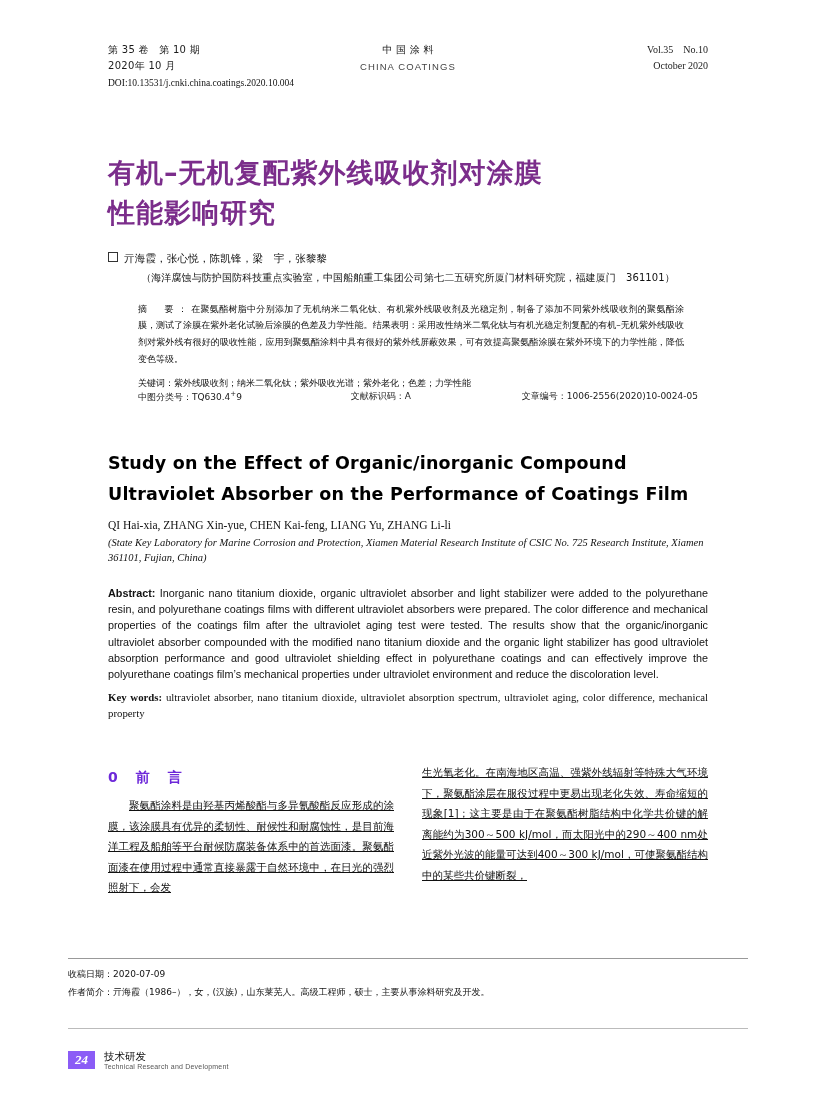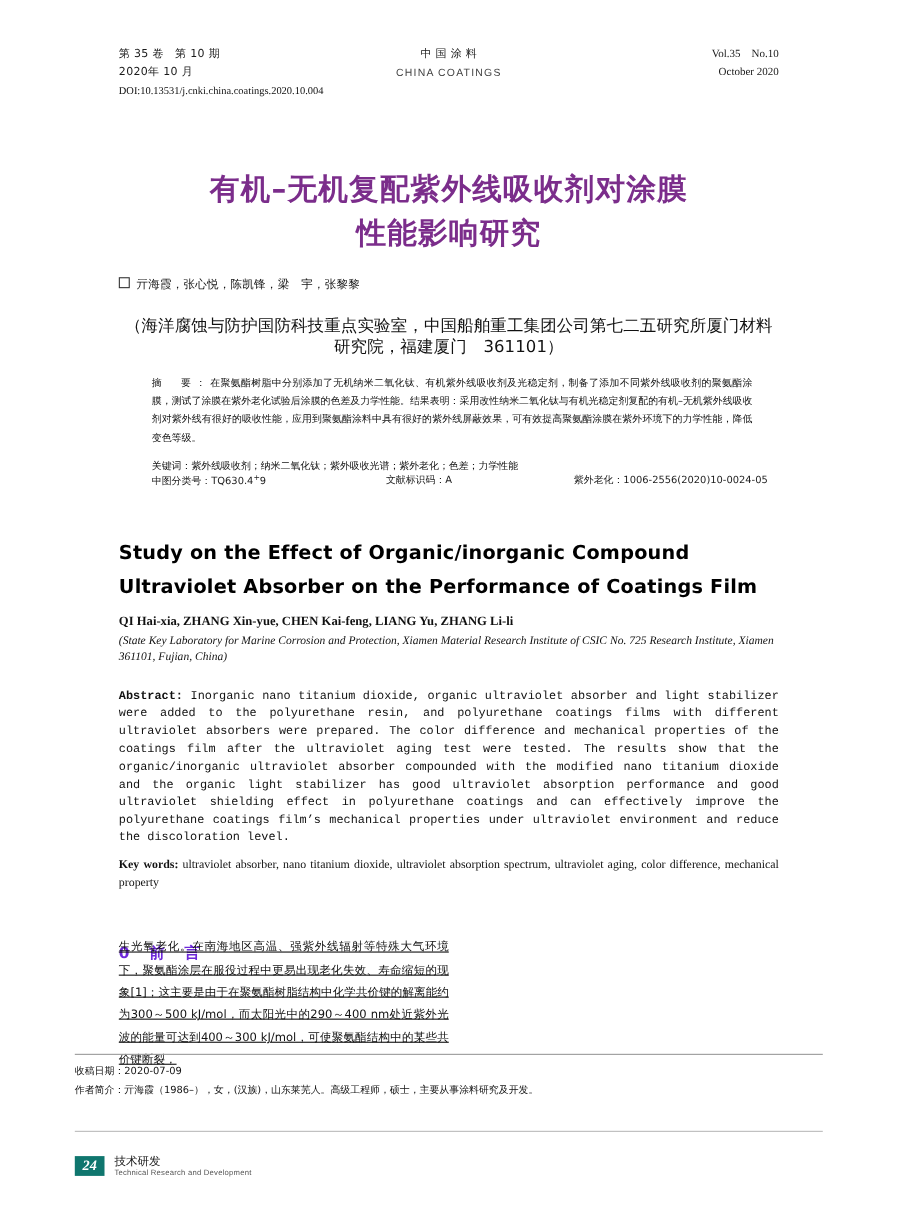--- a/index.html
+++ b/index.html
@@ -54,43 +54,42 @@
 
   
   .title-zh {
     margin-top: 62px;
     font-family: "DejaVu Sans", sans-serif;
     font-weight: bold;
     font-size: 27px;
     line-height: 1.5;
     color: #7b2d8b;
     letter-spacing: 1px;
-    text-align: center;
   }
   .title-zh .line { display: block; }
 
   .authors-zh {
     margin-top: 18px;
     font-family: "DejaVu Sans", sans-serif;
     font-size: 10.5px;
     color: #111;
     letter-spacing: .2px;
   }
   .authors-zh .sq {
     display: inline-block;
     width: 8px; height: 8px;
     border: 1px solid #333;
     margin-right: 6px;
     position: relative;
     top: 0px;
   }
   .affil-zh {
-    margin-top: 21px;
-    font-family: "DejaVu Sans", sans-serif;
-    font-size: 15px;
+    margin-top: 5px;
+    font-family: "DejaVu Sans", sans-serif;
+    font-size: 10px;
     color: #111;
     text-align: center;
     letter-spacing: .1px;
   }
 
   
   .abs-zh {
     margin-top: 16px;
     font-family: "DejaVu Sans", sans-serif;
     font-size: 9px;
@@ -127,34 +126,33 @@
     font-size: 17.5px;
     line-height: 1.75;
     color: #000000;
     letter-spacing: .2px;
   }
   .authors-en {
     margin-top: 9px;
     font-family: "Liberation Serif", serif;
     font-size: 11.5px;
     color: #111;
-    font-weight: bold;
   }
   .affil-en {
     margin-top: 4px;
     font-family: "Liberation Serif", serif;
     font-style: italic;
     font-size: 10.5px;
     line-height: 1.45;
     color: #111;
   }
 
   .abs-en {
     margin-top: 20px;
-    font-family: Liberation Mono, monospace;
+    font-family: Liberation Sans, sans-serif;
     font-size: 10.8px;
     line-height: 1.5;
     text-align: justify;
     color: #111;
   }
   .abs-en b { font-weight: bold; }
   .kw-en {
     margin-top: 7px;
     font-family: "Liberation Serif", serif;
     font-size: 10.8px;
@@ -212,21 +210,21 @@
   
   .footer {
     position: absolute;
     left: 68px;
     bottom: 28px;
     display: flex;
     align-items: center;
     gap: 9px;
   }
   .pagenum {
-    background: #0f766e;
+    background: #8b5cf6;
     color: #fff;
     font-family: "Liberation Serif", serif;
     font-style: italic;
     font-weight: bold;
     font-size: 13px;
     padding: 2px 7px 3px 7px;
     line-height: 1;
   }
   .footer-text .f-cn {
     font-family: "DejaVu Sans", sans-serif;
@@ -288,40 +286,43 @@
   </div>
 
   <div class="clc-row">
     <div class="c1">
       <span>中图分类号：</span><span>TQ630.4</span><span class="sup">+</span><span>9</span>
     </div>
     <div class="c2">
       <span>文献标识码：</span><span>A</span>
     </div>
     <div class="c3">
-      <span>紫外老化：</span><span>1006-2556(2020)10-0024-05</span>
+      <span>文章编号：</span><span>1006-2556(2020)10-0024-05</span>
     </div>
   </div>
 
   <div class="title-en">
     <span class="line">Study on the Effect of Organic/inorganic Compound</span>
     <span class="line">Ultraviolet Absorber on the Performance of Coatings Film</span>
   </div>
   <div class="authors-en">QI Hai-xia, ZHANG Xin-yue, CHEN Kai-feng, LIANG Yu, ZHANG Li-li</div>
   <div class="affil-en">(State Key Laboratory for Marine Corrosion and Protection, Xiamen Material Research Institute of CSIC No. 725 Research Institute, Xiamen 361101, Fujian, China)</div>
 
   <div class="abs-en">
     <b>Abstract:</b><span> Inorganic nano titanium dioxide, organic ultraviolet absorber and light stabilizer were added to the polyurethane resin, and polyurethane coatings films with different ultraviolet absorbers were prepared. The color difference and mechanical properties of the coatings film after the ultraviolet aging test were tested. The results show that the organic/inorganic ultraviolet absorber compounded with the modified nano titanium dioxide and the organic light stabilizer has good ultraviolet absorption performance and good ultraviolet shielding effect in polyurethane coatings and can effectively improve the polyurethane coatings film’s mechanical properties under ultraviolet environment and reduce the discoloration level.</span>
   </div>
   <div class="kw-en">
     <b>Key words:</b><span> ultraviolet absorber, nano titanium dioxide, ultraviolet absorption spectrum, ultraviolet aging, color difference, mechanical property</span>
   </div>
 
   <div class="sec-head">0　前　言</div>
   <div class="cols">
+    <div class="col">
+      <p>聚氨酯涂料是由羟基丙烯酸酯与多异氰酸酯反应形成的涂膜，该涂膜具有优异的柔韧性、耐候性和耐腐蚀性，是目前海洋工程及船舶等平台耐候防腐装备体系中的首选面漆。聚氨酯面漆在使用过程中通常直接暴露于自然环境中，在日光的强烈照射下，会发</p>
+    </div>
     <div class="col col-right-top">
       <p class="noind">生光氧老化。在南海地区高温、强紫外线辐射等特殊大气环境下，聚氨酯涂层在服役过程中更易出现老化失效、寿命缩短的现象[1]；这主要是由于在聚氨酯树脂结构中化学共价键的解离能约为300～500 kJ/mol，而太阳光中的290～400 nm处近紫外光波的能量可达到400～300 kJ/mol，可使聚氨酯结构中的某些共价键断裂，</p>
     </div>
   </div>
 
   <div class="footnote-rule"></div>
   <div class="footnotes">
     <div>收稿日期：2020-07-09</div>
     <div>作者简介：亓海霞（1986–），女，(汉族)，山东莱芜人。高级工程师，硕士，主要从事涂料研究及开发。</div>
   </div>

